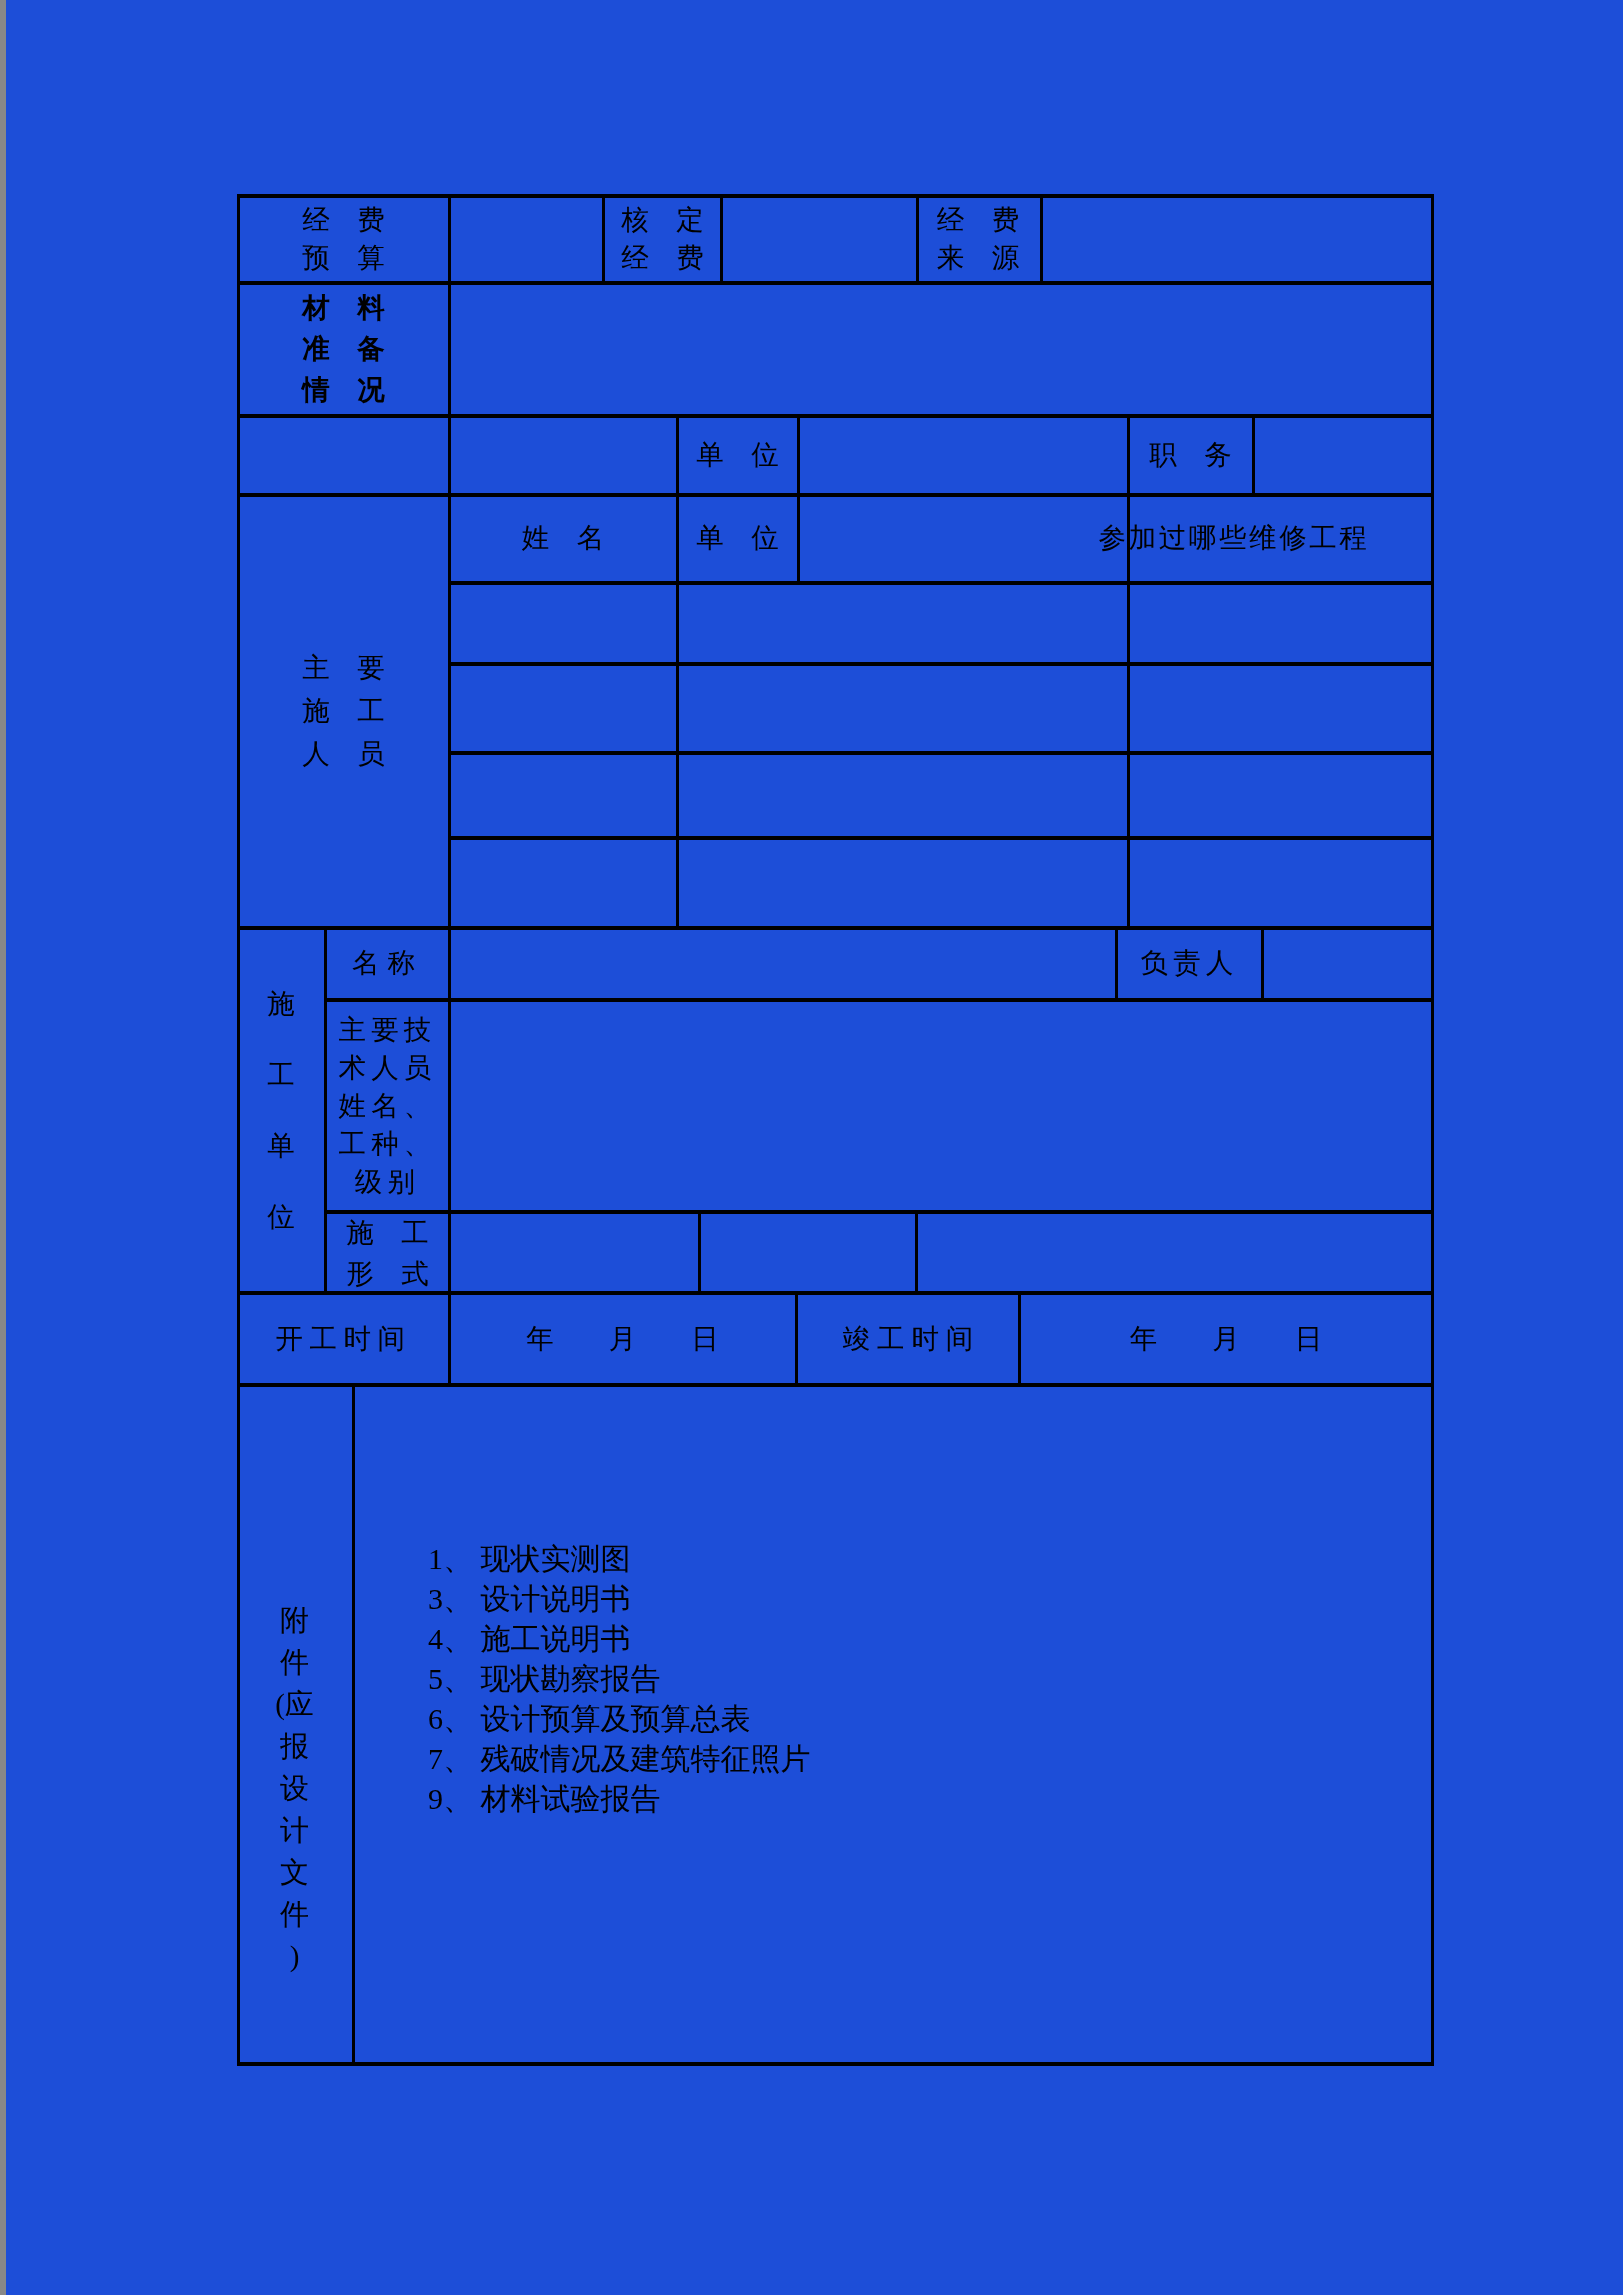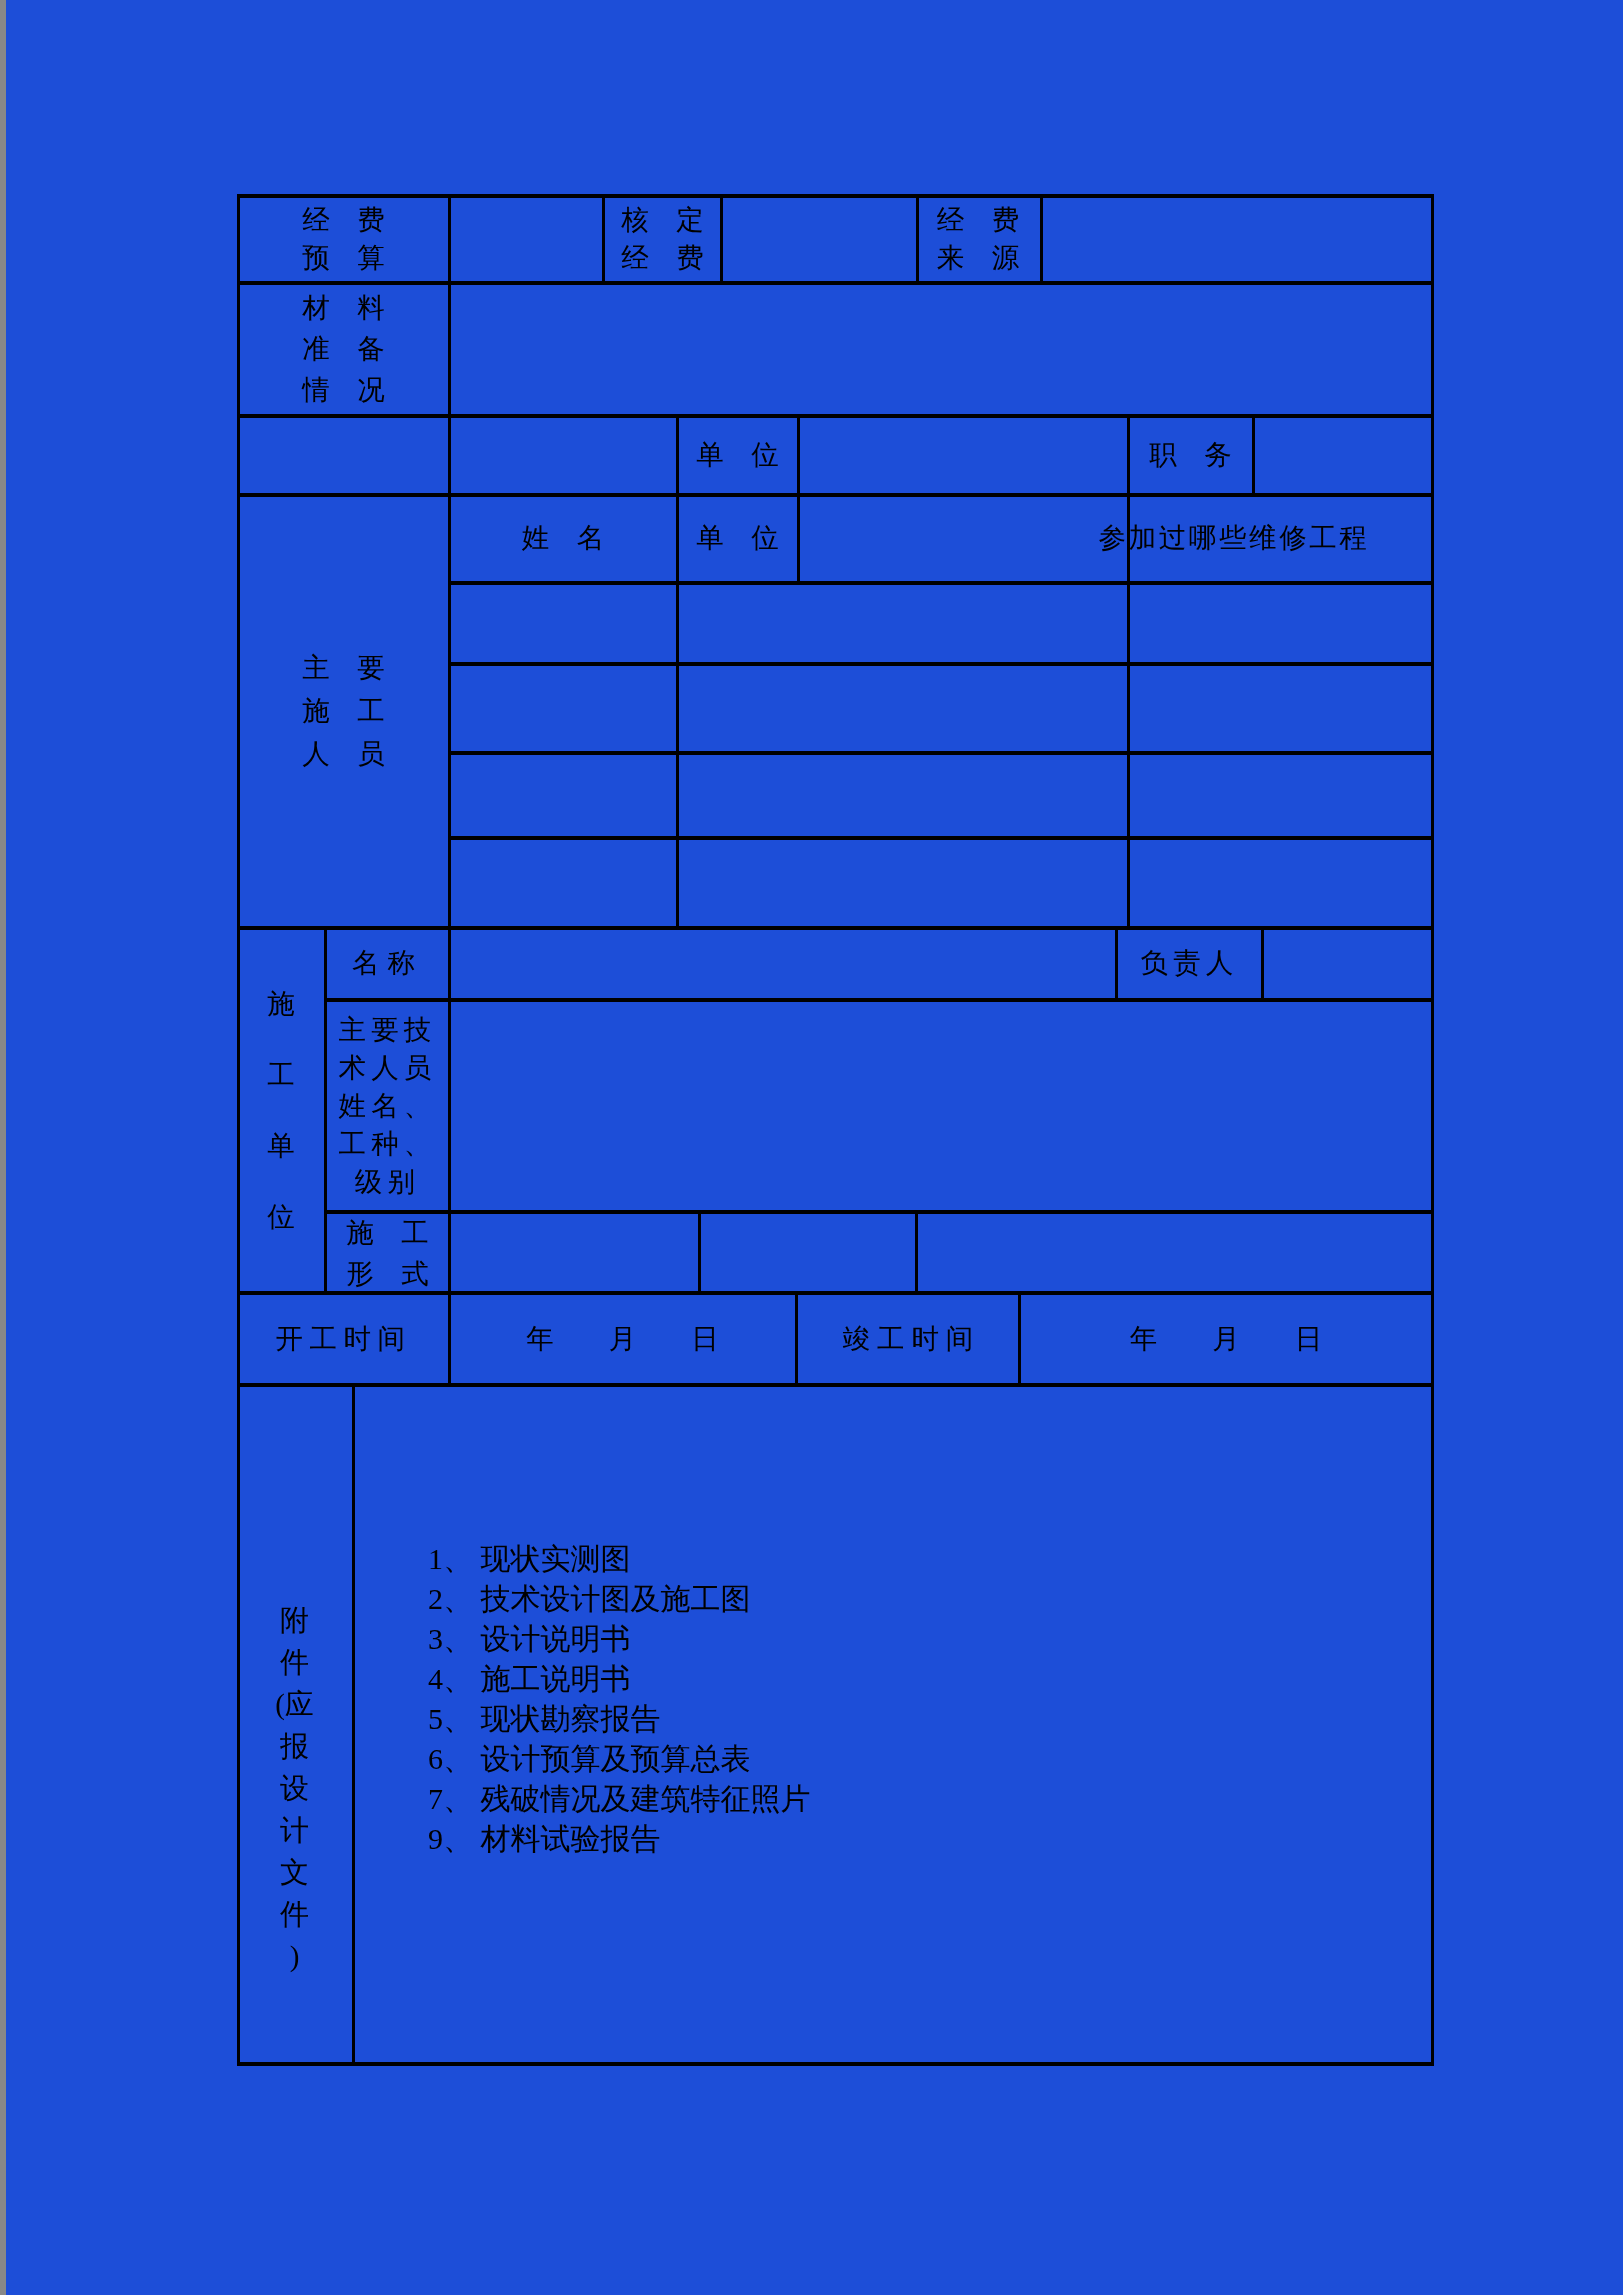--- a/index.html
+++ b/index.html
@@ -83,21 +83,21 @@
   <div class="cell" style="left:232px;top:196px;width:211px;height:86px;">经　费
 预　算</div>
   <div class="empty-cell" style="left:444px;top:196px;width:152px;height:86px;"></div>
   <div class="cell" style="left:598px;top:196px;width:117px;height:86px;">核　定
 经　费</div>
   <div class="empty-cell" style="left:717px;top:196px;width:193px;height:86px;"></div>
   <div class="cell" style="left:911px;top:196px;width:122px;height:86px;">经　费
 来　源</div>
   <div class="empty-cell" style="left:1036px;top:196px;width:389px;height:86px;"></div>
 
-  <div class="cell lh62" style="left:232px;top:283px;width:211px;height:131px;">材　料
+  <div class="cell lh62" style="left:232px;top:283px;width:211px;height:131px;font-weight:bold;">材　料
 准　备
 情　况</div>
   <div class="empty-cell" style="left:444px;top:285px;width:981px;height:129px;"></div>
 
   <div class="empty-cell" style="left:444px;top:418px;width:226px;height:75px;"></div>
   <div class="cell" style="left:672px;top:416px;width:119px;height:77px;">单　位</div>
   <div class="empty-cell" style="left:793px;top:418px;width:328px;height:75px;"></div>
   <div class="cell" style="left:1123px;top:416px;width:123px;height:77px;">职　务</div>
   <div class="empty-cell" style="left:1248px;top:418px;width:177px;height:75px;"></div>
 
@@ -141,21 +141,20 @@
 (应
 报
 设
 计
 文
 件
 )</div>
   <div class="empty-cell" style="left:348px;top:1387px;width:1077px;height:675px;"></div>
   <div class="attach-list">
     <div class="attach-item">1、 现状实测图</div>
-    <div class="attach-item">2、 技术设计图及施工图</div>
     <div class="attach-item">3、 设计说明书</div>
     <div class="attach-item">4、 施工说明书</div>
     <div class="attach-item">5、 现状勘察报告</div>
     <div class="attach-item">6、 设计预算及预算总表</div>
     <div class="attach-item">7、 残破情况及建筑特征照片</div>
     <div class="attach-item">9、 材料试验报告</div>
   </div>
 
 </div>
 

